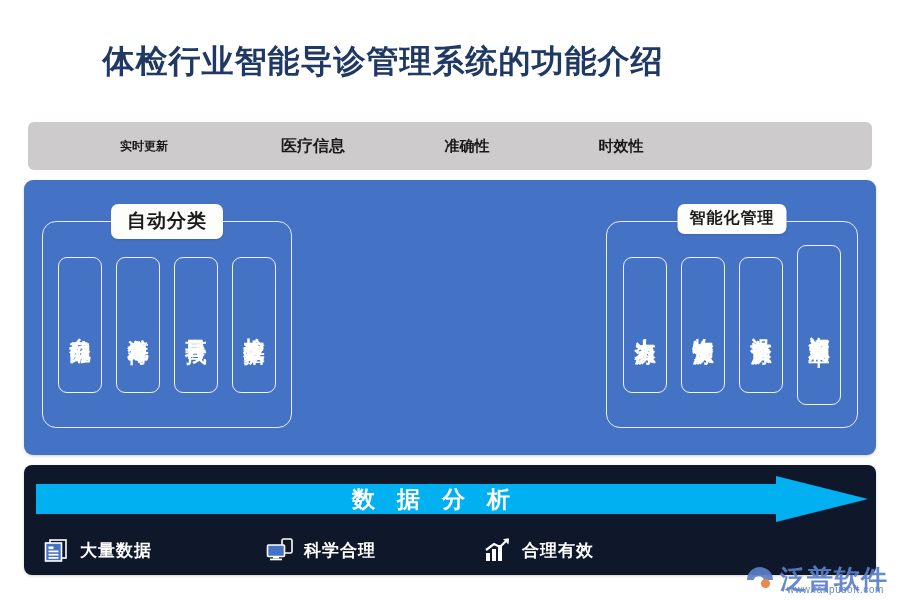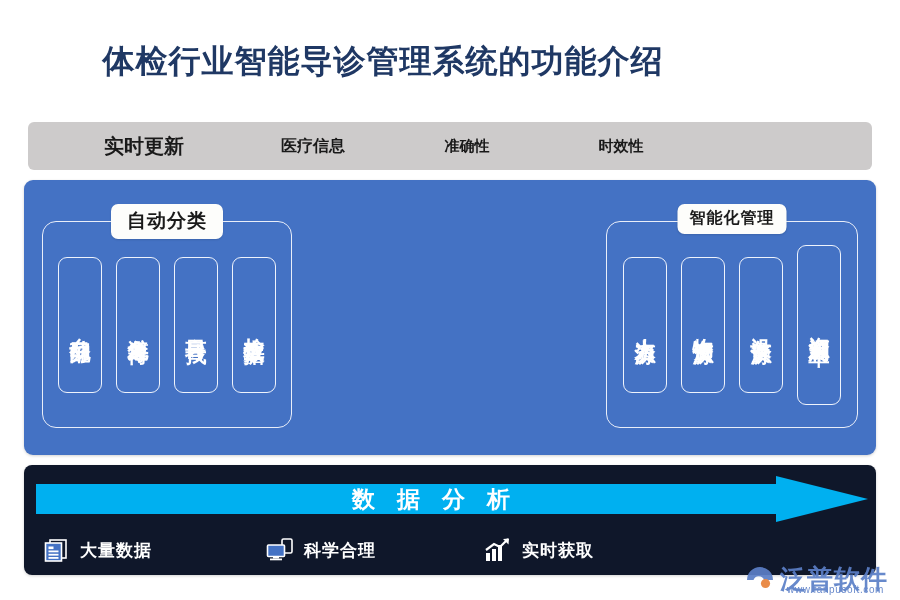--- a/index.html
+++ b/index.html
@@ -48,21 +48,21 @@
     display: flex;
     align-items: center;
   }
   .gray-item {
     font-family: "DejaVu Serif", "Liberation Serif", serif;
     font-weight: bold;
     color: #191919;
     white-space: nowrap;
     text-align: center;
   }
-  .gray-item.g0 { font-size: 20px; width: 180px; margin-left: 26px; }
+  .gray-item.g0 { font-size: 12px; width: 180px; margin-left: 26px; }
   .gray-item.g1 { font-size: 16px; width: 150px; margin-left: 4px; }
   .gray-item.g2 { font-size: 16px; width: 150px; margin-left: 14px; }
   .gray-item.g3 { font-size: 15px; width: 130px; margin-left: 14px; }
   .gray-item.g4 { font-size: 15px; width: 130px; margin-left: 24px; }
 
   
   .blue-panel {
     position: absolute;
     left: 24px;
     top: 180px;
@@ -379,21 +379,21 @@
       <div class="icon-item i3">
         <span class="icon-box">
           <svg width="28" height="26" viewBox="0 0 28 26">
             <rect x="2" y="16" width="4" height="8" fill="#ffffff"></rect>
             <rect x="8" y="12" width="4" height="12" fill="#ffffff"></rect>
             <rect x="14" y="8" width="4" height="16" fill="#ffffff"></rect>
             <path d="M2 13 L10 7 L16 10 L24 2" fill="none" stroke="#ffffff" stroke-width="2.2"></path>
             <path d="M19 2 L25 1.5 L24.5 7.5 Z" fill="#ffffff"></path>
           </svg>
         </span>
-        <span class="icon-label">实时获取</span>
+        <span class="icon-label">合理有效</span>
       </div>
 
     </div>
   </div>
 
   <div class="logo">
     <svg width="30" height="30" viewBox="0 0 30 30">
       <path d="M2 16 A13 13 0 0 1 28 16 L19 16 A5.5 5.5 0 0 0 8.5 16 Z" fill="#5b7fc7"></path>
       <circle cx="20.5" cy="19.5" r="4.6" fill="#e8833a"></circle>
     </svg>

